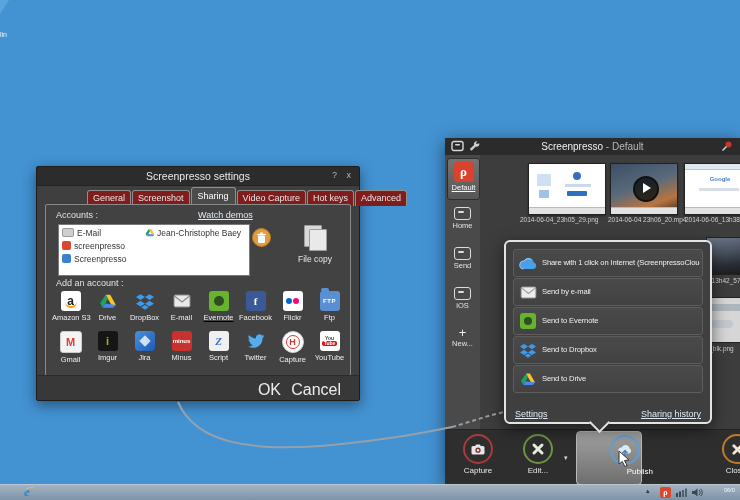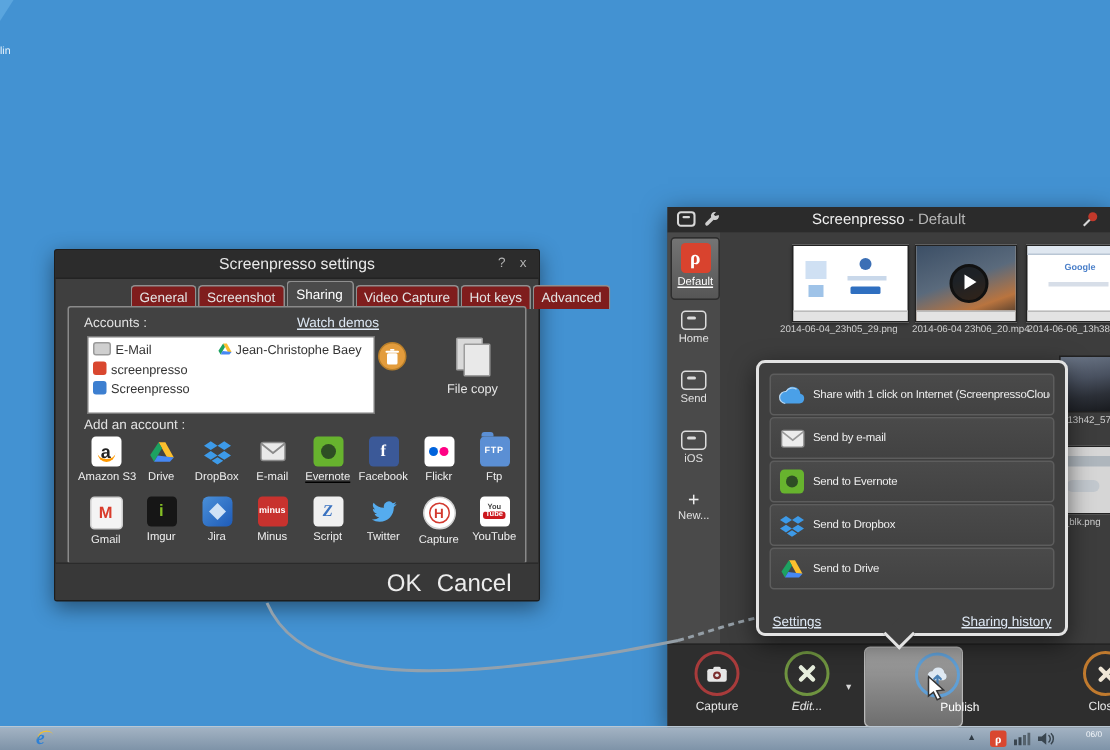--- a/index.html
+++ b/index.html
@@ -405,21 +405,21 @@
         <div class="ring red">
           <svg width="14" height="11" viewBox="0 0 14 11">
               <rect x="0.5" y="2" width="13" height="8.5" rx="1.5" fill="#e6e6e6"></rect>
               <rect x="4.5" y="0.5" width="5" height="2.5" rx="1" fill="#e6e6e6"></rect>
               <circle cx="7" cy="6.2" r="2.6" fill="#7c2e2e"></circle>
               <circle cx="7" cy="6.2" r="1.2" fill="#e6e6e6"></circle>
             </svg>
         </div>
         <span>Capture</span>
       </div>
-      <div class="tool" style="left:65px;top:4px;font-style:italic;">
+      <div class="tool" style="left:65px;top:4px;">
         <div class="ring green">
           <svg width="14" height="14" viewBox="0 0 14 14">
               <path d="M3 3L11 11M11 3L3 11" stroke="#e7eedd" stroke-width="3" stroke-linecap="round"></path>
             </svg>
         </div>
         <span>Edit...</span>
       </div>
       <div class="caret" style="left:119px;top:24px;">▾</div>
       <div id="pub-chip">
         <div class="tool">

